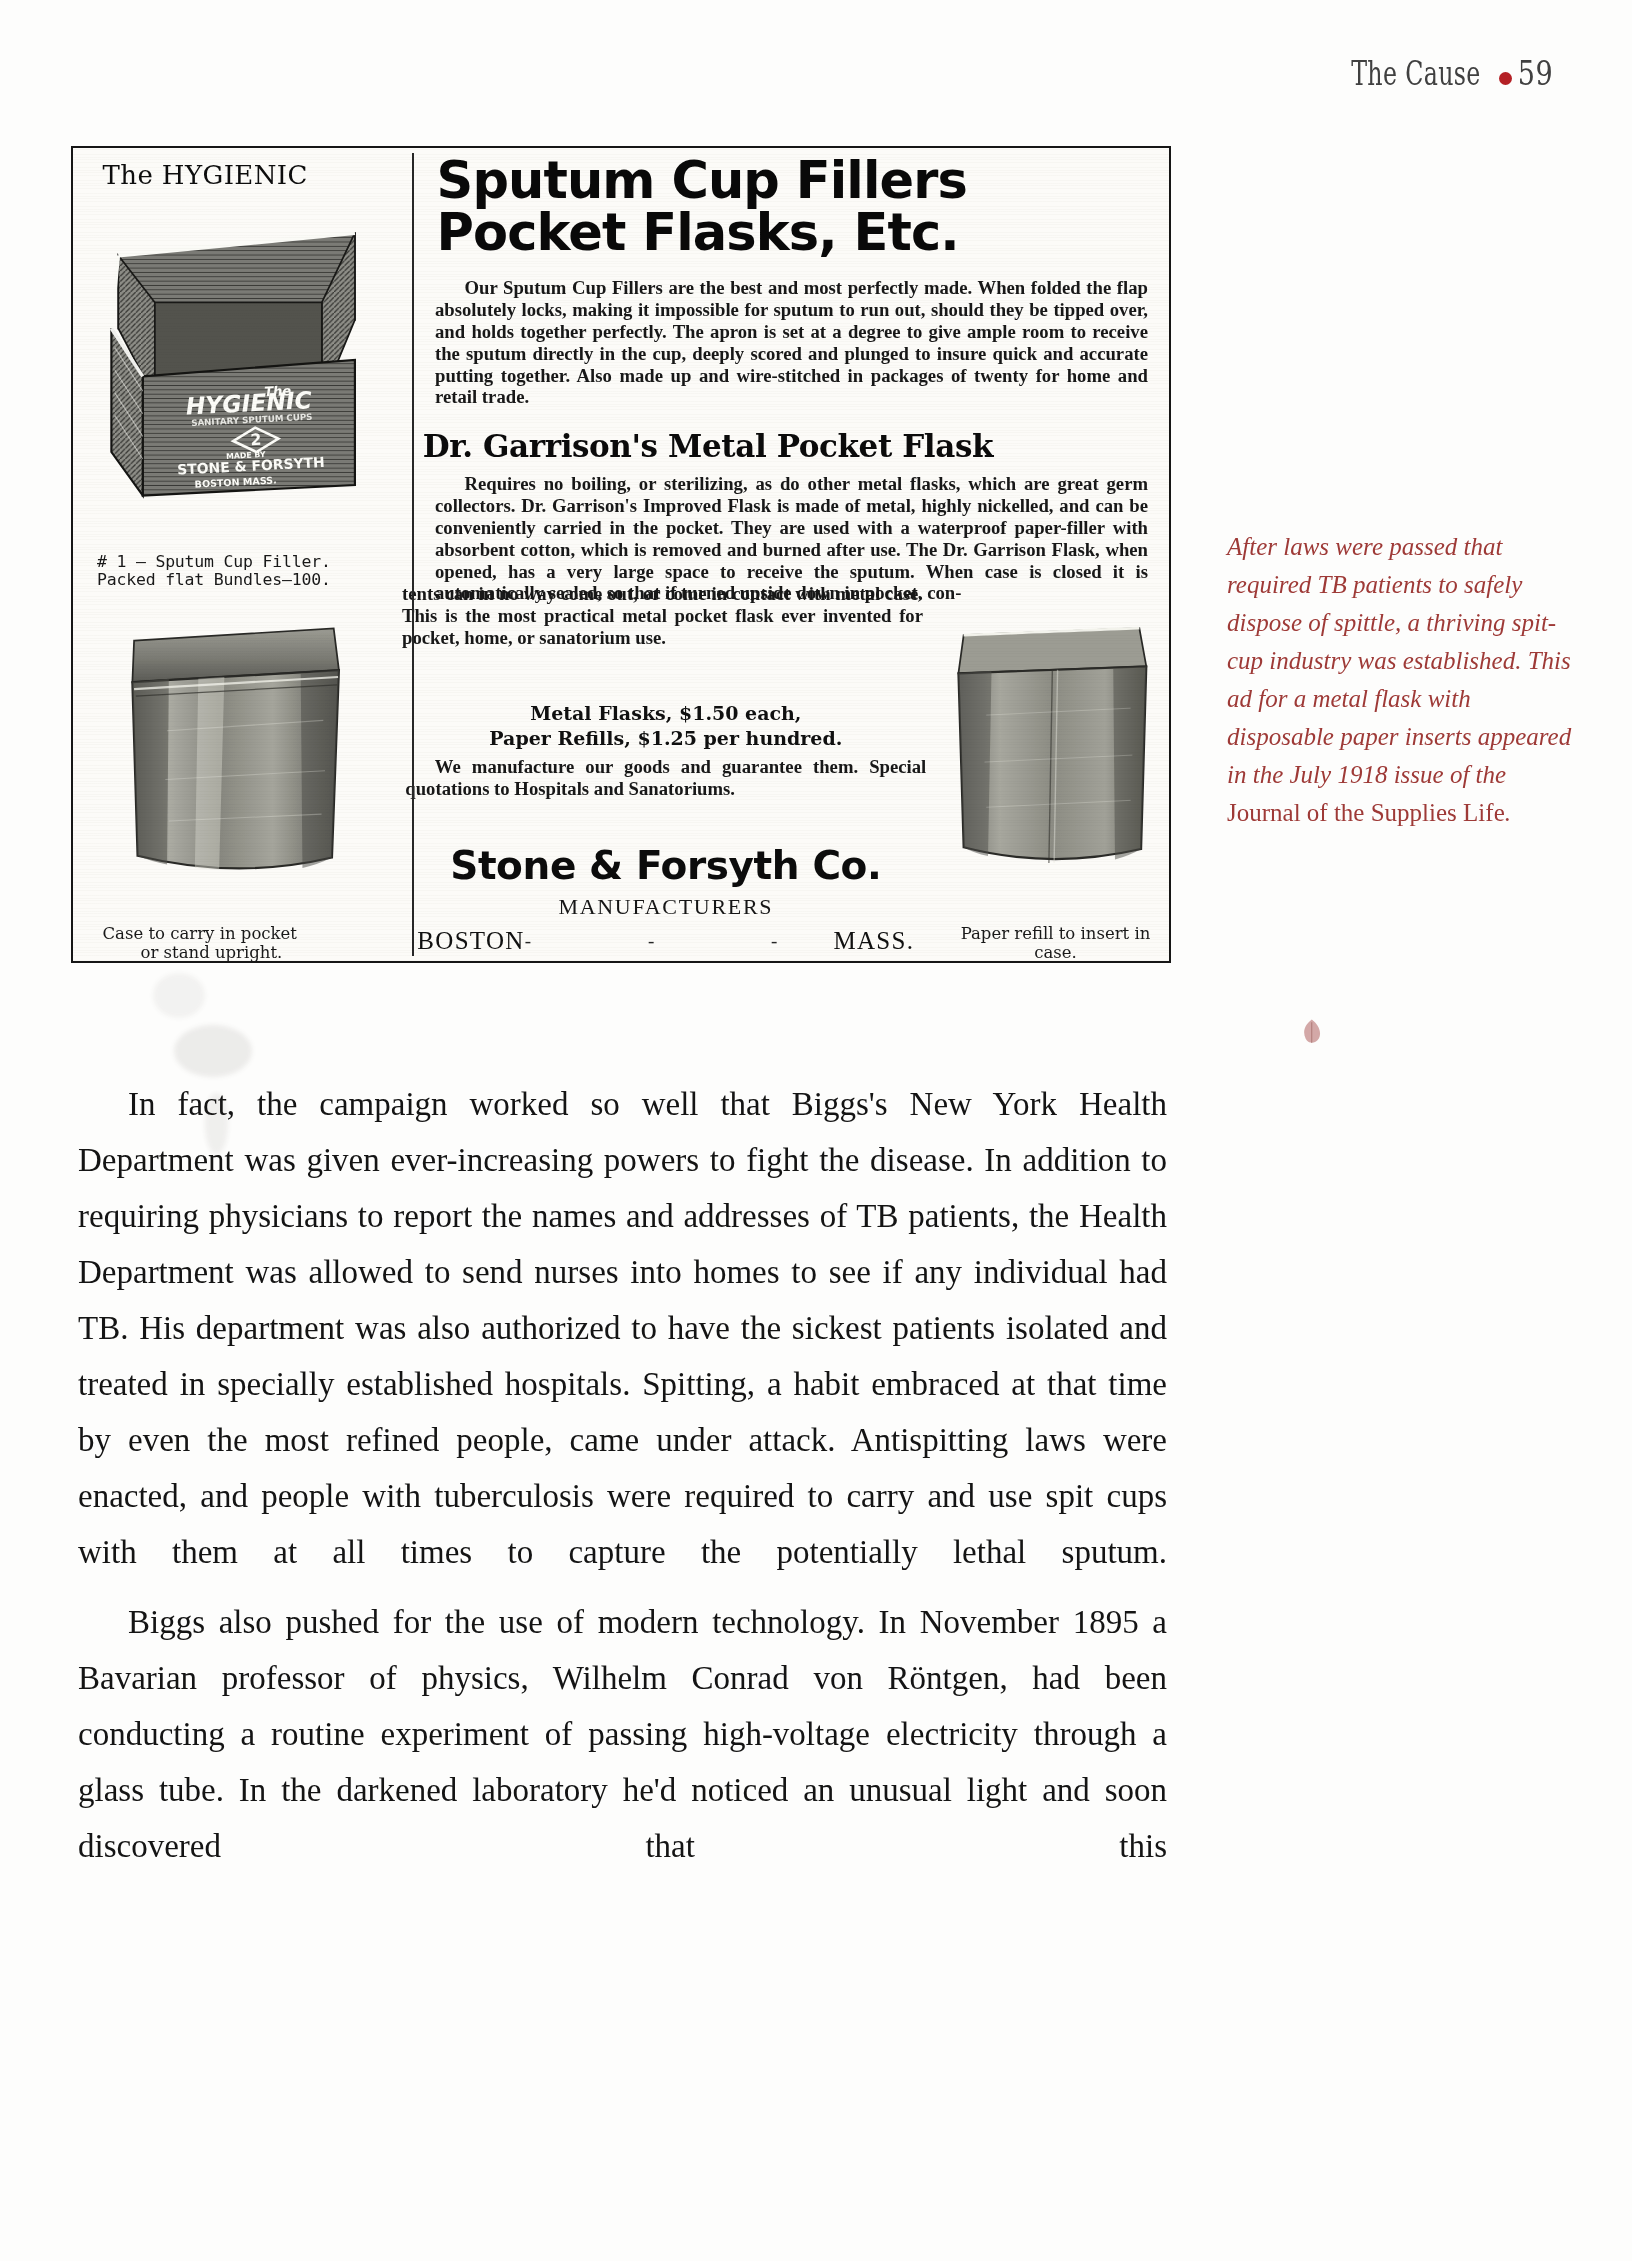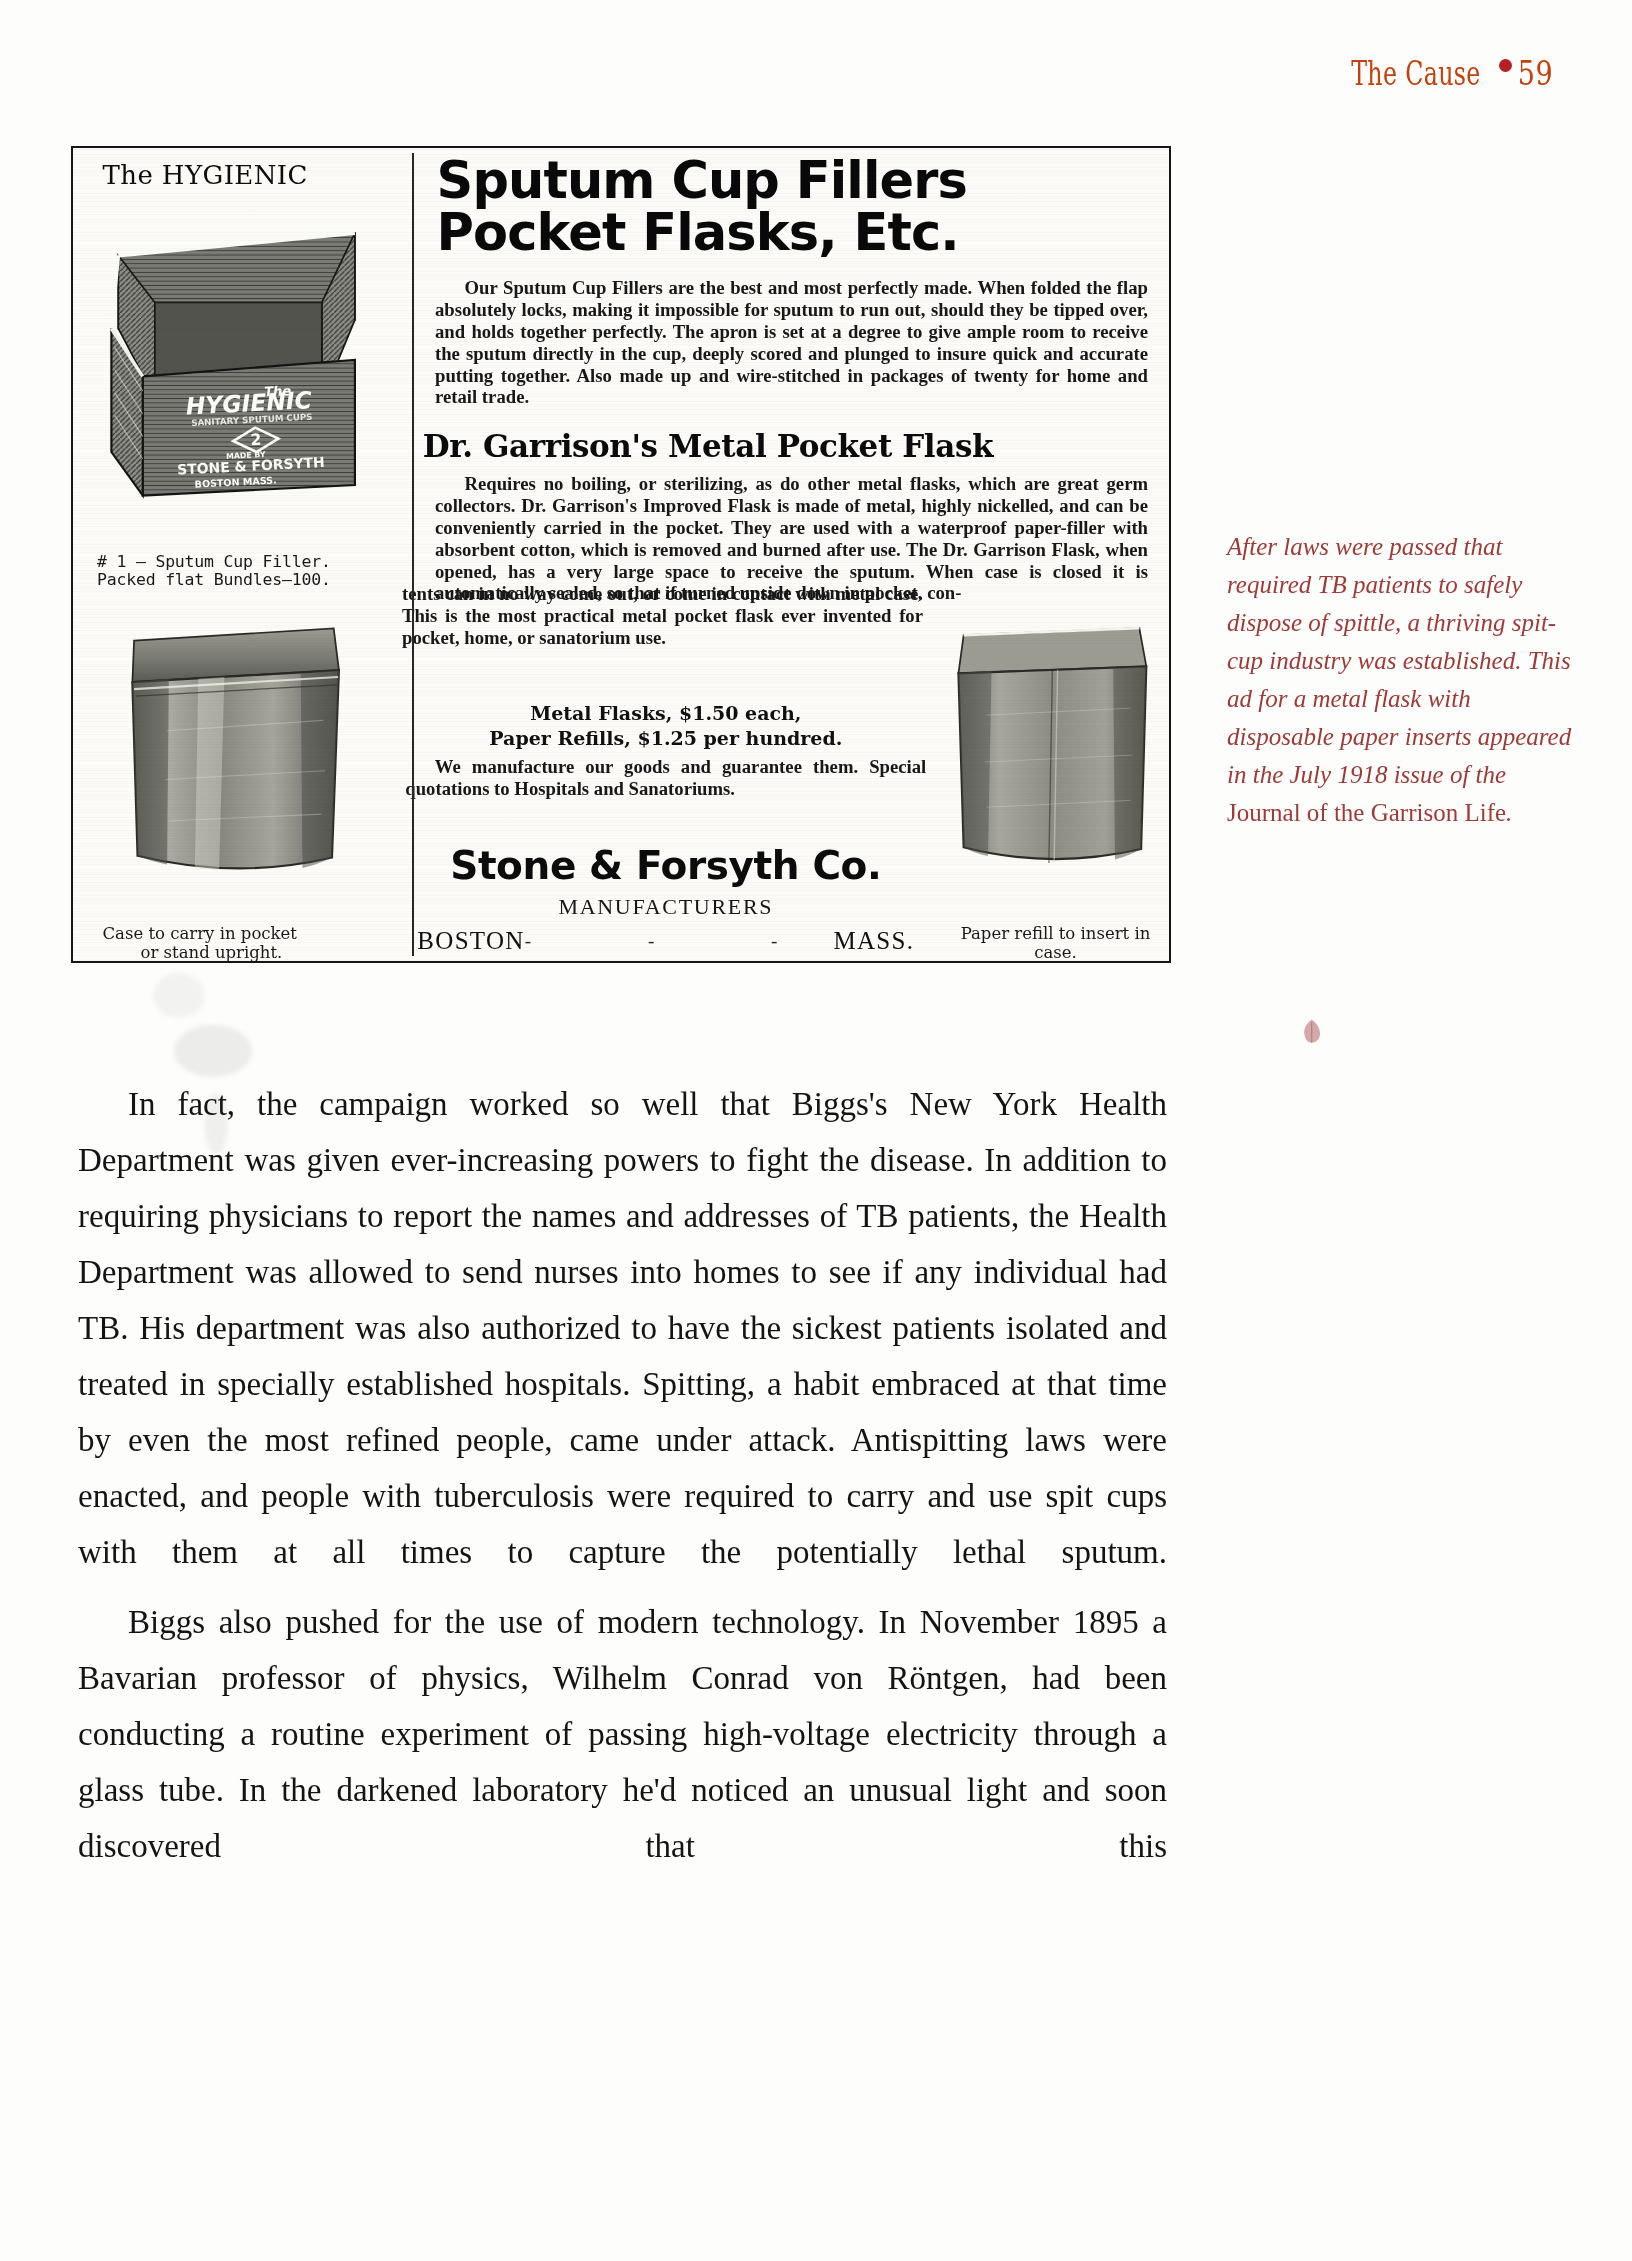--- a/index.html
+++ b/index.html
@@ -17,26 +17,26 @@
     
     background: #fdfdfc;
   }
 
   
   #running-head {
     position: absolute;
     top: 54px;
     right: 76px;
     display: flex;
-    align-items: center;
+    align-items: flex-end;
     gap: 2px;
     font-family: "Liberation Serif", serif;
     font-size: 35px;
     letter-spacing: 0.4px;
-    color: #c2410c;
+    color: #404040;
     white-space: nowrap;
   }
   #running-head .rh-title {
     font-family: "DejaVu Serif", serif;
     font-size: 33px;
     font-stretch: condensed;
     transform: scaleX(0.80);
     transform-origin: right baseline;
   }
   #running-head .rh-dot {
@@ -558,21 +558,21 @@
       </svg>
     </div>
 
     <div class="cap-refill">
       <div>Paper refill to insert in</div>
       <div>case.</div>
     </div>
   </div>
 </div>
 
-<div id="side-caption"><span>After laws were passed that required TB patients to safely dispose of spittle, a thriving spit-cup industry was established. This ad for a metal flask with disposable paper inserts appeared in the July 1918 issue of the </span><span class="roman">Journal of the Garrison Life</span><span>.</span></div>
+<div id="side-caption"><span>After laws were passed that required TB patients to safely dispose of spittle, a thriving spit-cup industry was established. This ad for a metal flask with disposable paper inserts appeared in the July 1918 issue of the </span><span class="roman">Journal of the Supplies Life</span><span>.</span></div>
 
 <div id="side-caption-ornament">
   <svg viewBox="0 0 34 34" width="29.5" height="29.5" aria-hidden="true">
     <path d="M17 3 C9 9 6 17 10 25 C13 31 21 31 25 25 C29 18 25 9 17 3 Z" fill="#9c3b38" opacity="0.6"></path>
     <path d="M17 6 L17 30" stroke="#7a2a28" stroke-width="1.2" opacity="0.7"></path>
   </svg>
 </div>
 
 <div id="body-text">
   <p class="last-line-justify">In fact, the campaign worked so well that Biggs's New York Health Department was given ever-increasing powers to fight the disease. In addition to requiring physicians to report the names and addresses of TB patients, the Health Department was allowed to send nurses into homes to see if any individual had TB. His department was also authorized to have the sickest patients isolated and treated in specially established hospitals. Spitting, a habit embraced at that time by even the most refined people, came under attack. Antispitting laws were enacted, and people with tuberculosis were required to carry and use spit cups with them at all times to capture the potentially lethal sputum.</p>

